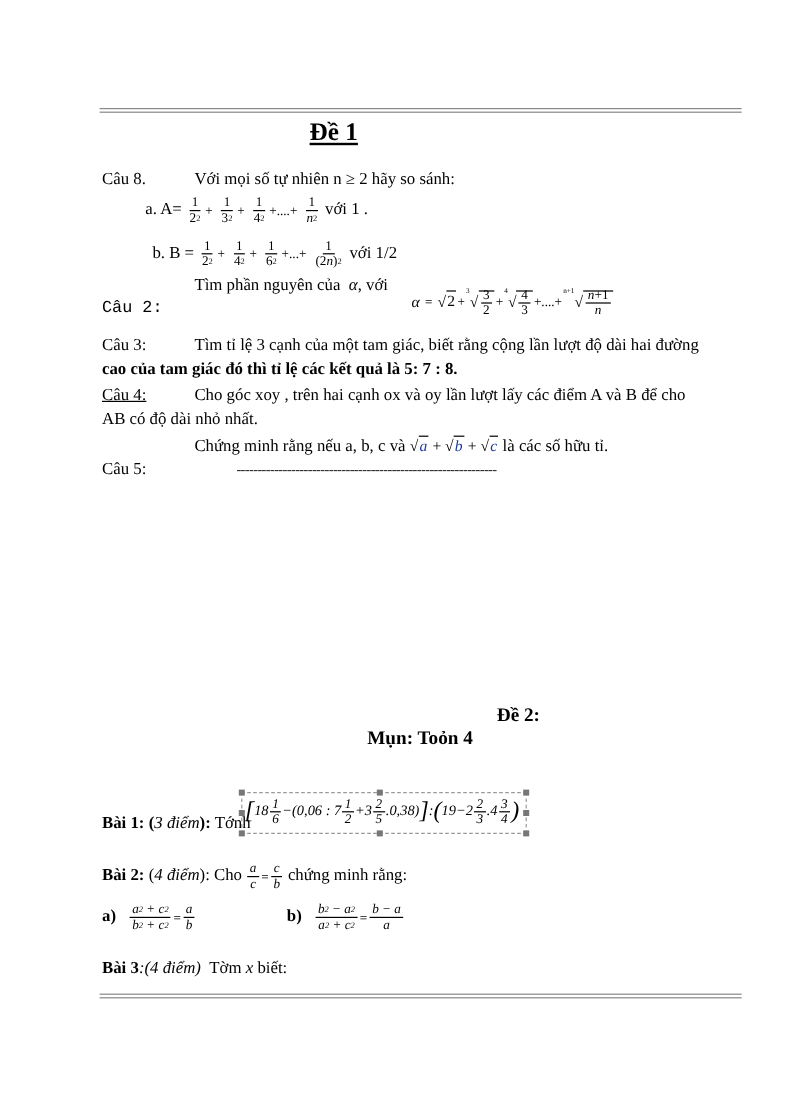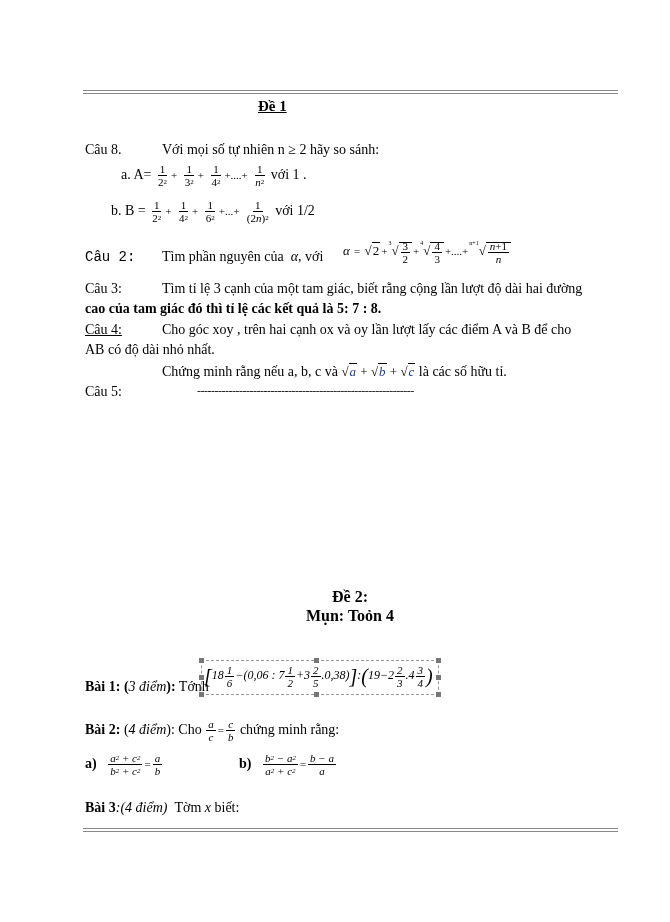--- a/index.html
+++ b/index.html
@@ -1,21 +1,21 @@
 <!DOCTYPE html>
 <html><head>
   <meta charset="utf-8">
   <style>
     html, body { margin: 0; padding: 0; background: #ffffff; }
     body { width: 670px; height: 922px; position: relative; overflow: hidden;
            font-family: "Liberation Serif", serif; font-size: 14px; color: #000; }
     .abs { position: absolute; }
     .rule { position: absolute; left: 83px; width: 535px; height: 4px;
             border-top: 1px solid #888; border-bottom: 1px solid #888; box-sizing: border-box; }
-    .title { font-weight: bold; text-decoration: underline; font-size: 15px; }
+    .title { font-weight: bold; text-decoration: underline; font-size: 21px; }
     .title2 { font-weight: bold; font-size: 16px; text-align: center; width: 200px; left: 250px; }
     .lbl { position: absolute; left: 85px; }
     .txt { position: absolute; }
     .it { font-style: italic; }
     .b { font-weight: bold; }
     .frac { display: inline-flex; flex-direction: column; align-items: center; vertical-align: middle;
             font-size: 11px; line-height: 12px; margin: 0 1px; }
     .frac .n { border-bottom: 1px solid #000; padding: 0 2px; }
     .frac .d { padding: 0 2px; }
     .sup { font-size: 7px; vertical-align: top; }
@@ -50,21 +50,21 @@
       <span class="n">1</span>
       <span class="d">4<span class="sup">2</span></span>
     </span><span class="op">+....+</span>
   <span class="frac">
       <span class="n">1</span>
       <span class="d"><i>n</i><span class="sup">2</span></span>
     </span>
   <span>với 1 .</span>
 </div>
 
-<div class="txt" style="left:111px; top:199px;">
+<div class="txt" style="left:127px; top:199px;">
   <span>b. B =</span>
   <span class="frac">
       <span class="n">1</span>
       <span class="d">2<span class="sup">2</span></span>
     </span><span class="op">+</span>
   <span class="frac">
       <span class="n">1</span>
       <span class="d">4<span class="sup">2</span></span>
     </span><span class="op">+</span>
   <span class="frac">
@@ -72,21 +72,21 @@
       <span class="d">6<span class="sup">2</span></span>
     </span><span class="op">+...+</span>
   <span class="frac">
       <span class="n">1</span>
       <span class="d">(2<i>n</i>)<span class="sup">2</span></span>
     </span>
   <span>với 1/2</span>
 </div>
 
 <div class="lbl" style="top:249px;font-family:Liberation Mono, monospace;">Câu 2:</div>
-<div class="txt" style="left:162px; top:249px;">
+<div class="txt" style="left:162px; top:231px;">
   <span>Tìm phần nguyên của</span>
   &nbsp;<i>α</i><span>, với</span>
 </div>
 <div class="txt math" style="left:343px; top:240px;">
   <i>α</i> <span class="op">=</span> √<span class="sqrt">2</span><span class="op">+</span><span class="idx">3</span>√<span class="sqrt"><span class="frac">
         <span class="n">3</span>
         <span class="d">2</span>
       </span></span><span class="op">+</span><span class="idx">4</span>√<span class="sqrt"><span class="frac">
         <span class="n">4</span>
         <span class="d">3</span>
@@ -106,21 +106,21 @@
 
 <div class="lbl" style="top:384px;">Câu 5:</div>
 <div class="txt" style="left:162px; top:364px; white-space:nowrap;">
   <span>Chứng minh rằng nếu a, b, c và</span>
   <span class="math">√<span class="sqrt" style="color:#1a3a9a;"><i>a</i></span> + √<span class="sqrt" style="color:#1a3a9a;"><i>b</i></span> + √<span class="sqrt" style="color:#1a3a9a;"><i>c</i></span></span>
   <span>là các số hữu tỉ.</span>
 </div>
 
 <div class="txt" style="left:197px; top:384px; font-size:12px; letter-spacing:-0.5px; color:#222;">--------------------------------------------------------------</div>
 
-<div class="abs title2" style="top:588px; ">Đề 2:</div>
+<div class="abs title2" style="top:588px; text-align:right;">Đề 2:</div>
 <div class="abs title2" style="top:607px;">Mụn: Toỏn 4</div>
 
 <div class="txt" style="left:85px; top:643px;margin-top:36px;">
   <span class="b">Bài 1:</span>
   <span class="b">(</span><i>3 điểm</i><span class="b">):</span>
   <span>Tớnh</span>
 </div>
 <div class="box" style="left:201px; top:660px; width:236px; height:33px;">
   <div class="handle" style="left:-3px; top:-3px;"></div>
   <div class="handle" style="left:112px; top:-3px;"></div>

